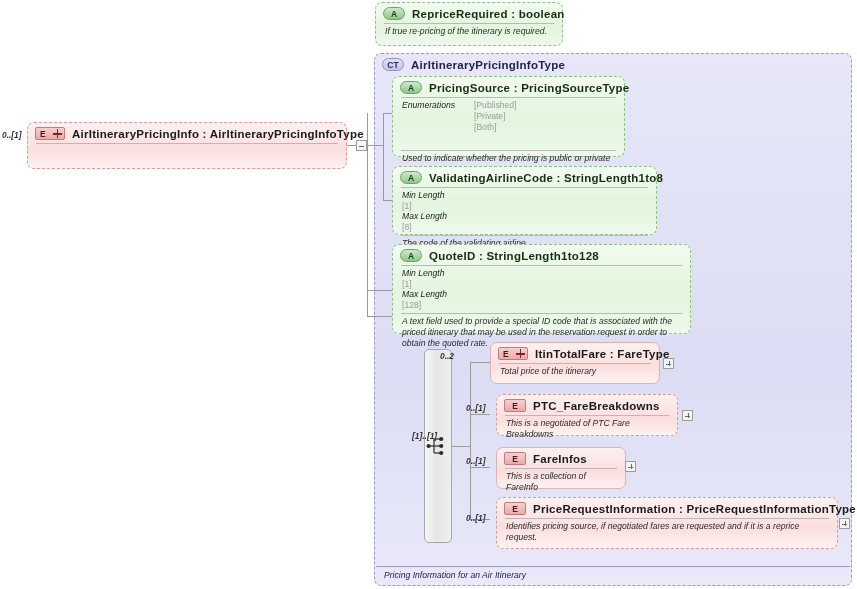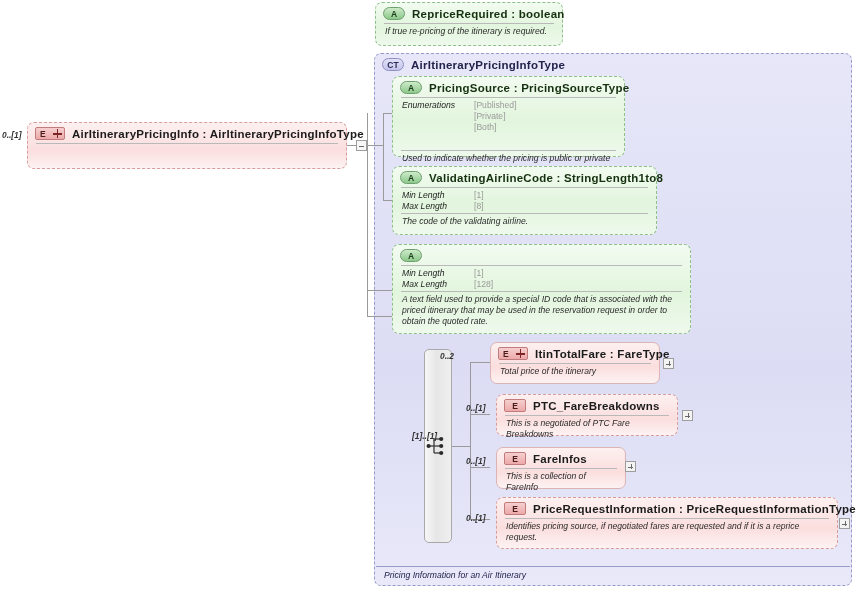--- a/index.html
+++ b/index.html
@@ -55,20 +55,21 @@
     padding: 2px 6px 2px 6px;
     line-height: 1.28;
   }
   .node .facets {
     font-size: 8.6px;
     padding: 2px 6px 2px 6px;
     line-height: 1.25;
   }
   .node .facets .frow {
     display: flex;
+    flex-direction: column;
   }
   .node .facets .fname {
     font-style: italic;
     color: #1f1f1f;
     width: 72px;
     flex: 0 0 auto;
   }
   .node .facets .fval {
     color: #9a9a9a;
   }
@@ -312,20 +313,21 @@
         <span class="fval">[8]</span>
       </div>
     </div>
     <div class="rule"></div>
     <div class="desc">The code of the validating airline.</div>
   </div>
 
   <div class="node attr" style="left:392px; top:244px; width:299px; height:90px;">
     <div class="title">
       <span class="badge badge-a">A</span>
+      <span class="label">QuoteID : StringLength1to128</span>
     </div>
     <div class="rule"></div>
     <div class="facets">
       <div class="frow">
         <span class="fname">Min Length</span>
         <span class="fval">[1]</span>
       </div>
       <div class="frow">
         <span class="fname">Max Length</span>
         <span class="fval">[128]</span>

